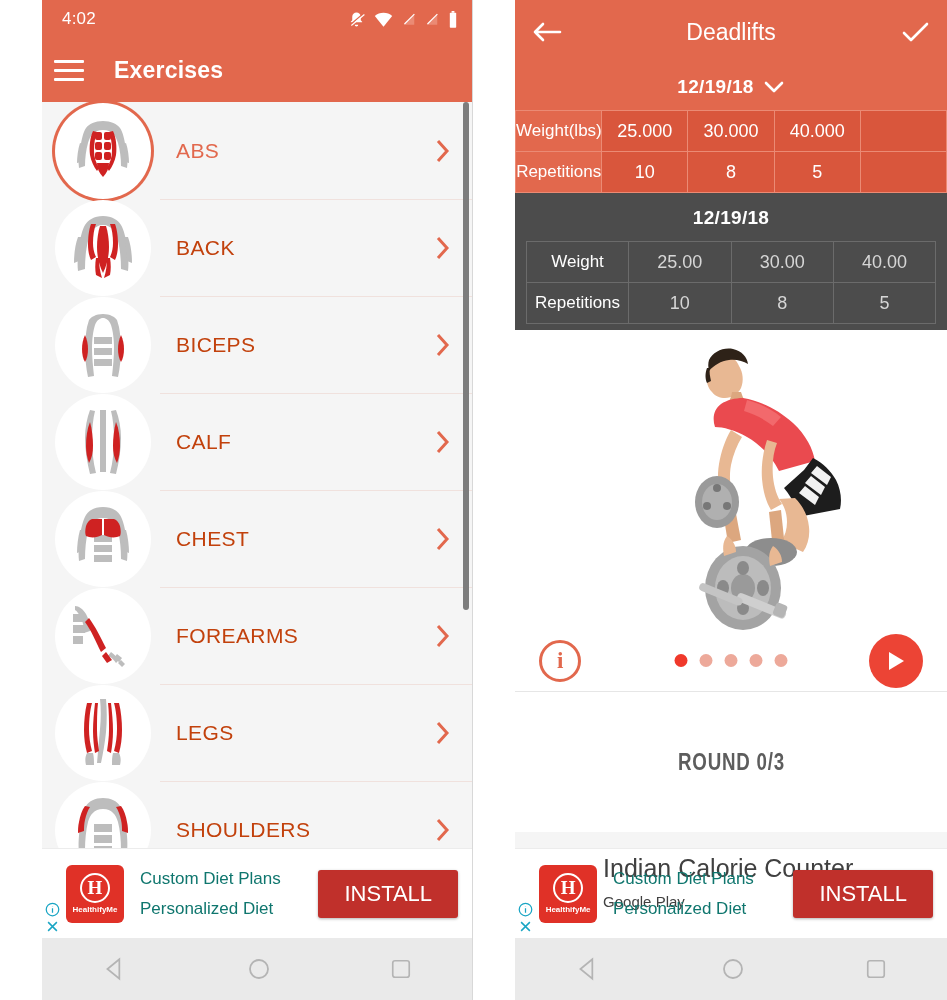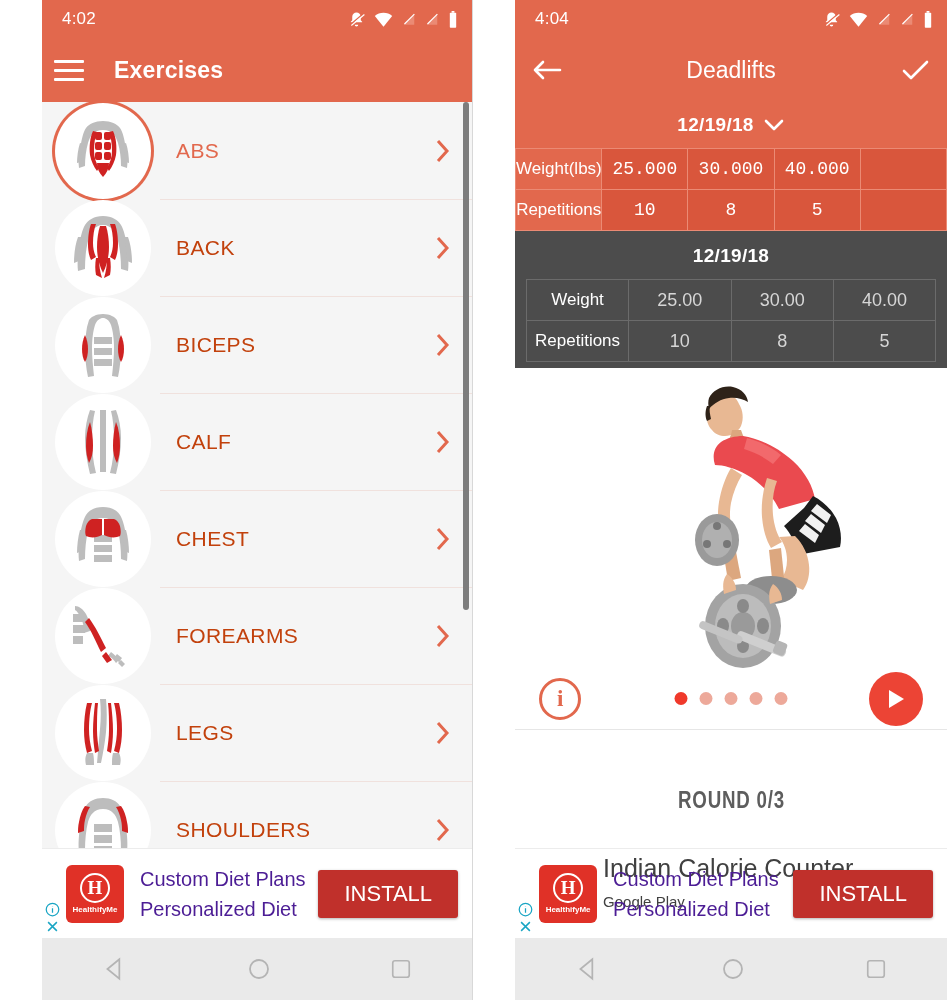--- a/index.html
+++ b/index.html
@@ -58,21 +58,21 @@
                      background: #7d7d7d; border-radius: 3px; }
 
   
   .tbl { width: 100%; border-collapse: collapse; table-layout: fixed; }
   .tbl td { height: 41px; text-align: center; font-size: 18px; color: #fff; }
   .tbl .lbl { font-size: 17px; }
 
   .tbl-orange { background: #e2684d; }
   .tbl-orange td { border: 1px solid #eb8a74; }
   .tbl-orange td.lbl { background: #e2684d; }
-  .tbl-orange td.val { background: #d9563c; font-family: Liberation Mono, monospace; }
+  .tbl-orange td.val { background: #d9563c; }
   .tbl-orange td.empty { background: #d9563c; }
 
   .dark-section { background: #4c4c4c; padding-bottom: 6px; }
   .dark-date { text-align: center; color: #fff; font-size: 19px; font-weight: bold;
                padding: 14px 0 12px; letter-spacing: .3px; }
   .tbl-dark { width: 95%; margin: 0 auto; }
   .tbl-dark td { border: 1px solid #6b6b6b; color: #d6d6d6; }
   .tbl-dark td.lbl { color: #fff; }
 
   
@@ -101,21 +101,21 @@
   .ad-ghost { position: absolute; left: 88px; top: 4px; color: #404040; font-size: 25px;
               line-height: 30px; pointer-events: none; width: 260px; }
   .ad-ghost .small { font-size: 15px; display: block; margin-top: 4px; }
   .ad-logo { width: 58px; height: 58px; border-radius: 6px; background: #e03127;
              flex: none; display: flex; flex-direction: column; align-items: center;
              justify-content: center; color: #fff; position: relative; z-index: 2; }
   .ad-logo .mark { width: 30px; height: 30px; border-radius: 50%; border: 2.5px solid #fff;
                    display: flex; align-items: center; justify-content: center;
                    font-size: 19px; font-weight: bold; font-family: "Liberation Serif", serif; }
   .ad-logo .brand { font-size: 8px; font-weight: bold; margin-top: 2px; }
-  .ad-text { margin-left: 16px; font-size: 20px; line-height: 30px; color: #4c1d95; position: relative; z-index: 2; }
+  .ad-text { margin-left: 16px; font-size: 17px; line-height: 30px; color: #0f766e; position: relative; z-index: 2; }
   .install-btn { margin-left: auto; background: #c0302b; color: #fff; font-size: 22px;
                  padding: 11px 26px; border-radius: 3px; cursor: pointer; position: relative; z-index: 2;
                  box-shadow: 0 1px 3px rgba(0,0,0,.3); }
   .ad-badges { position: absolute; left: 3px; bottom: 4px; display: flex; flex-direction: column;
                gap: 2px; color: #19a5c4; font-size: 14px; z-index: 3; }
 
   
   .navbar { position: absolute; left: 0; right: 0; bottom: 0; height: 62px; background: #eaeaea;
             display: flex; align-items: center; justify-content: space-around; }
   .navbar svg { display: block; }
@@ -367,45 +367,20 @@
           <circle cx="12" cy="12" r="9"></circle>
         </svg>
       <svg width="22" height="22" viewBox="0 0 24 24" fill="none" stroke="#b4b4b4" stroke-width="1.8">
           <rect x="3" y="3" width="18" height="18" rx="2.5"></rect>
         </svg>
     </div>
   </div>
 
   <div class="panel panel-right">
 
-    <div class="statusbar">
-      <div class="status-time">4:04</div>
-      <div class="status-icons">
-        <svg width="17" height="17" viewBox="0 0 24 24" fill="#fff">
-          <path d="M12 2a6 6 0 00-6 6v5l-2 2v1h16v-1l-2-2V8a6 6 0 00-6-6zm0 20a2.5 2.5 0 002.5-2.5h-5A2.5 2.5 0 0012 22z"></path>
-          <rect x="1" y="11" width="24" height="2" transform="rotate(-40 12 12)" fill="#e2684d"></rect>
-          <rect x="1" y="13" width="24" height="1.6" transform="rotate(-40 12 12)" fill="#fff"></rect>
-        </svg>
-        <svg width="19" height="17" viewBox="0 0 24 20" fill="#fff">
-          <path d="M12 19L23 5.5C20 3 16.2 1.6 12 1.6S4 3 1 5.5L12 19z"></path>
-        </svg>
-        <svg width="14" height="17" viewBox="0 0 24 24">
-          <path d="M21 3v18H3L21 3z" fill="#eb8a74"></path>
-            <rect x="1" y="11" width="24" height="2" transform="rotate(-45 12 12)" fill="#fff"></rect>
-        </svg>
-        <svg width="14" height="17" viewBox="0 0 24 24">
-          <path d="M21 3v18H3L21 3z" fill="#eb8a74"></path>
-            <rect x="1" y="11" width="24" height="2" transform="rotate(-45 12 12)" fill="#fff"></rect>
-        </svg>
-        <svg width="10" height="17" viewBox="0 0 12 24" fill="#fff">
-          <rect x="4" y="0" width="4" height="2.5"></rect>
-            <rect x="1.5" y="2.5" width="9" height="21" rx="1"></rect>
-        </svg>
-      </div>
-    </div>
 
     <div class="appbar">
       <div class="appbar-main">
         <div class="icon-btn">
           <svg width="30" height="26" viewBox="0 0 30 26" fill="none" stroke="#fff" stroke-width="2.6" stroke-linecap="round" stroke-linejoin="round">
             <path d="M28 13H3M11 5L3 13l8 8"></path>
             </svg>
         </div>
         <div class="appbar-title-center">Deadlifts</div>
         <div class="icon-btn">

